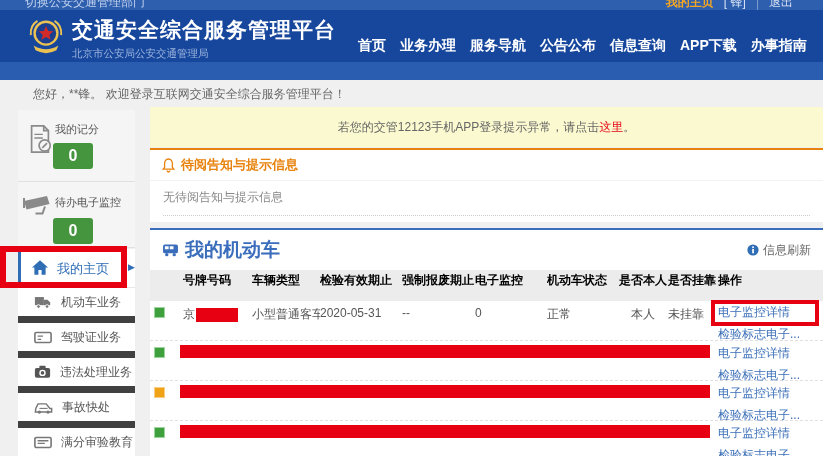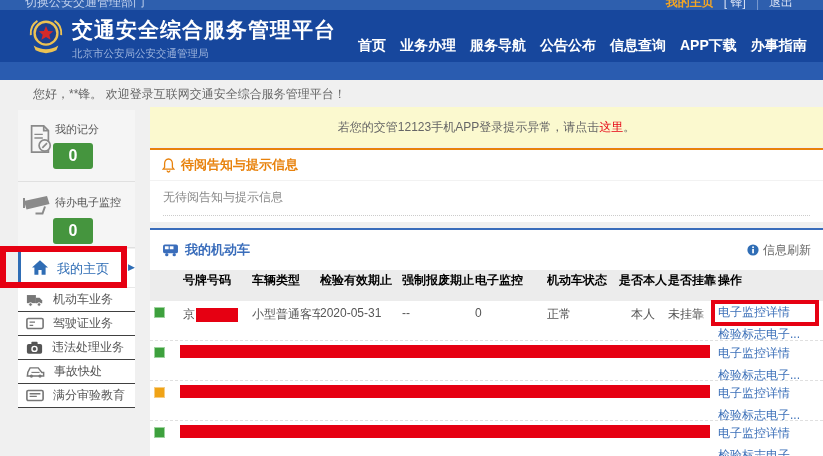--- a/index.html
+++ b/index.html
@@ -31,36 +31,36 @@
   .sb-block2{top:182px;height:66px;}
   .sb-icon{position:absolute;}
   .sb-label{position:absolute;left:37px;font-size:11px;color:#555;font-family:Liberation Serif, serif;}
   .sb-badge{position:absolute;left:35px;width:40px;height:26px;background:#45953e;border-radius:3px;
             color:#fff;font-size:16px;font-weight:bold;line-height:26px;text-align:center;}
   .home-item{position:absolute;left:18px;top:249px;width:117px;height:38px;background:#fff;
              border-left:3px solid #2f6db5;box-sizing:border-box;cursor:pointer;}
   .home-item .hlabel{position:absolute;left:36px;top:11px;font-size:13px;color:#2f6db5;}
   .home-arrow{position:absolute;left:128px;top:262px;font-size:9px;color:#2f6db5;}
   .menu{position:absolute;left:18px;top:287px;width:117px;border-top:1px solid #e8e8e8;}
-  .menu-item{display:flex;align-items:center;gap:9px;height:24px;background:#fff;
-             border-bottom:1px solid #404040;padding-left:8px;box-sizing:border-box;
+  .menu-item{display:flex;align-items:center;gap:9px;height:35px;background:#fff;
+             border-bottom:7px solid #404040;padding-left:16px;box-sizing:border-box;
              font-size:12px;color:#555;cursor:pointer;}
   
   .alert{position:absolute;left:150px;top:107px;width:673px;height:40px;background:#fbf9cf;
          font-size:12px;color:#666;text-align:center;line-height:40px;}
   .alert .hotlink{color:#e60012;cursor:pointer;}
   .card{position:absolute;left:150px;width:673px;background:#fff;box-sizing:border-box;}
   .notice-card{top:148px;height:74px;border-top:2px solid #e8820c;}
   .notice-head{height:30px;line-height:30px;padding-left:12px;border-bottom:1px solid #f2f2f2;
                color:#e8820c;font-size:13px;font-weight:bold;display:flex;align-items:center;gap:6px;text-align:center;}
   .notice-body{padding:8px 0 0 13px;font-size:12px;color:#888;}
   .notice-dots{position:absolute;left:13px;right:13px;bottom:6px;border-top:1px dotted #ccc;}
   .veh-card{top:228px;height:228px;border-top:2px solid #3a6dbb;overflow:hidden;}
   .veh-head{height:40px;display:flex;align-items:center;padding:0 12px;gap:6px;}
-  .veh-title{color:#3a6dbb;font-size:13px;font-weight:bold;font-family:Liberation Mono, monospace;}
+  .veh-title{color:#3a6dbb;font-size:19px;font-weight:bold;font-family:Liberation Mono, monospace;}
   .veh-refresh{margin-left:auto;display:flex;align-items:center;gap:4px;font-size:12px;color:#666;cursor:pointer;}
   .thead{display:flex;height:31px;background:#ececec;font-size:12px;font-weight:bold;color:#000000;line-height:20px;}
   .c{box-sizing:border-box;overflow:hidden;white-space:nowrap;}
   .c0{width:33px;} .c1{width:69px;} .c2{width:68px;} .c3{width:82px;} .c4{width:73px;}
   .c5{width:72px;} .c6{width:71px;} .c7{width:50px;text-align:center;} .c8{width:50px;} .c9{flex:1;}
   .vrow{position:relative;height:40px;border-bottom:1px dashed #e0e0e0;box-sizing:border-box;font-size:12px;color:#555;}
   .vrow .flex{display:flex;}
   .vrow .c{padding-top:5px;}
   .sq{display:inline-block;width:11px;height:11px;border:1px solid #9fd49f;box-sizing:border-box;}
   .sq.green{background:#3da03d;}

